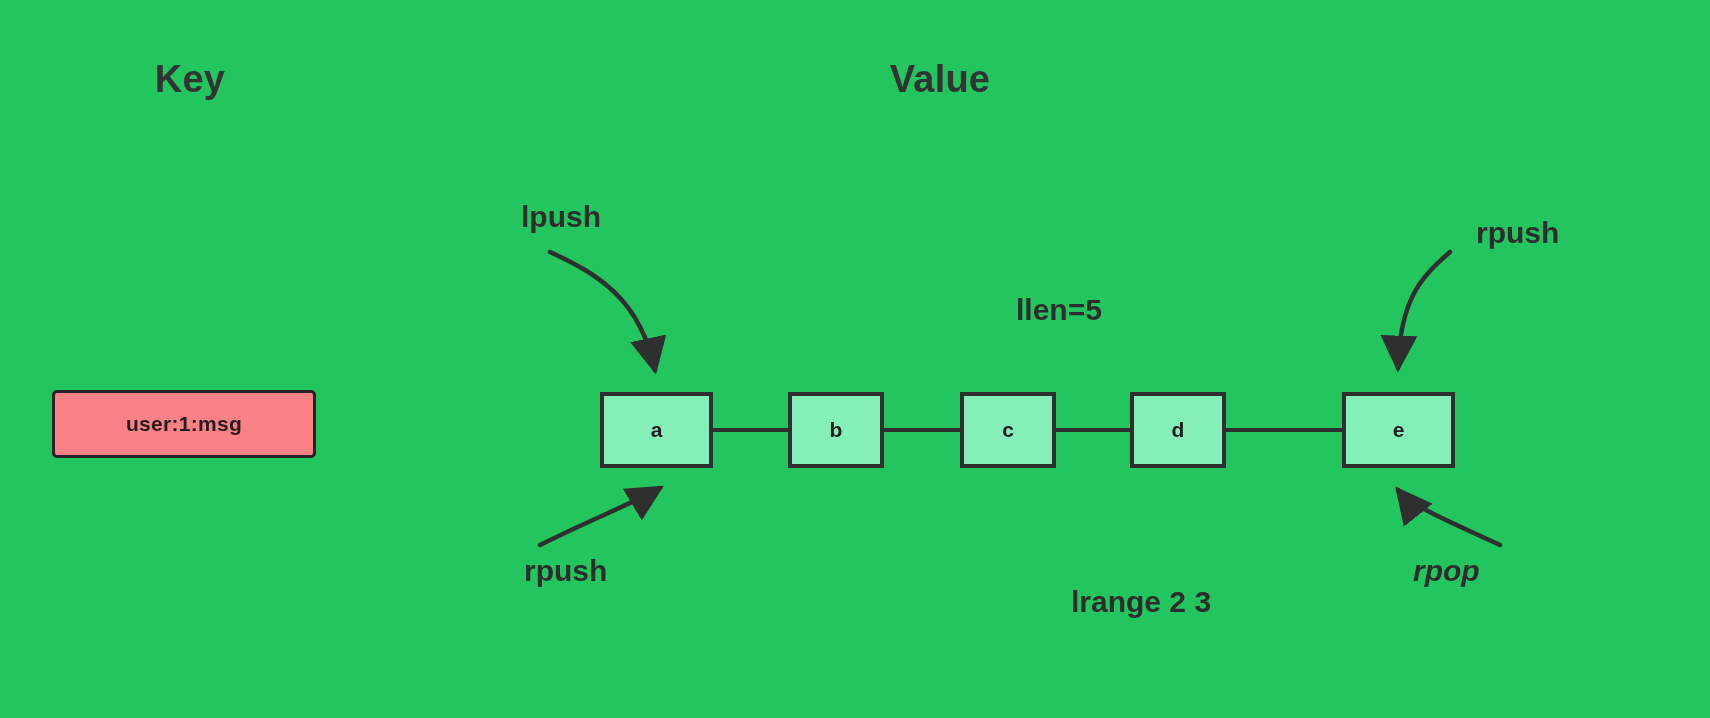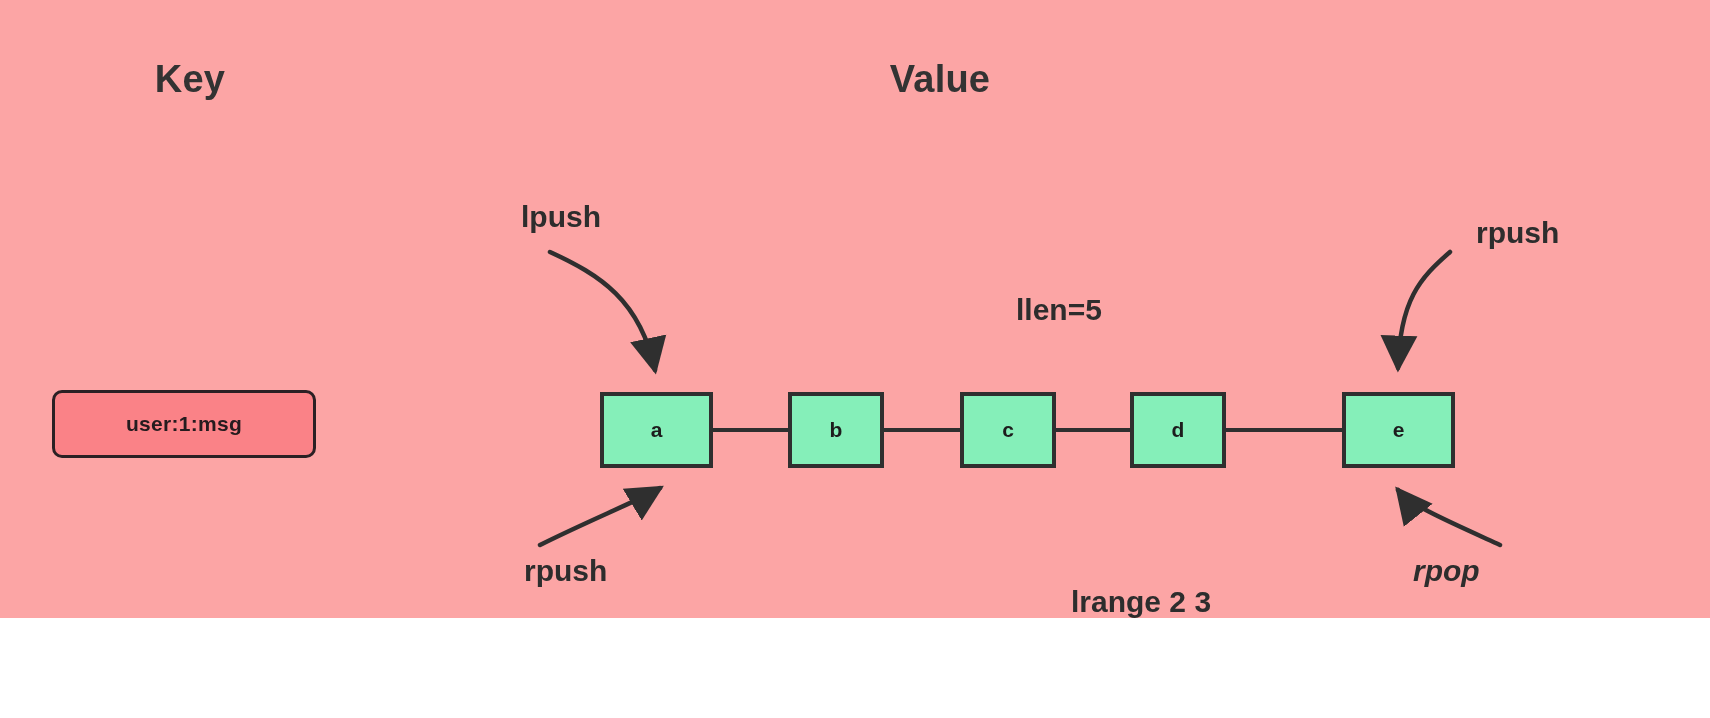--- a/index.html
+++ b/index.html
@@ -7,22 +7,22 @@
     margin: 0;
     padding: 0;
     background: #ffffff;
   }
   body {
     font-family: "Liberation Sans", sans-serif;
   }
   #stage {
     position: relative;
     width: 1710px;
-    height: 618px;
-    background: #fca5a5;
+    height: 718px;
+    background: #22c55e;
     overflow: hidden;
   }
 
   
   .col-title {
     position: absolute;
     font-weight: bold;
     font-size: 38px;
     color: #333333;
     letter-spacing: 0.2px;
@@ -33,21 +33,21 @@
 
   
   .key-box {
     position: absolute;
     left: 52px;
     top: 390px;
     width: 264px;
     height: 68px;
     background: #fa8287;
     border: 3px solid #2b2024;
-    border-radius: 10px;
+    border-radius: 5px;
     box-sizing: border-box;
     display: flex;
     align-items: center;
     justify-content: center;
     font-size: 21px;
     font-weight: bold;
     color: #251b1e;
     letter-spacing: 0.3px;
   }
 

